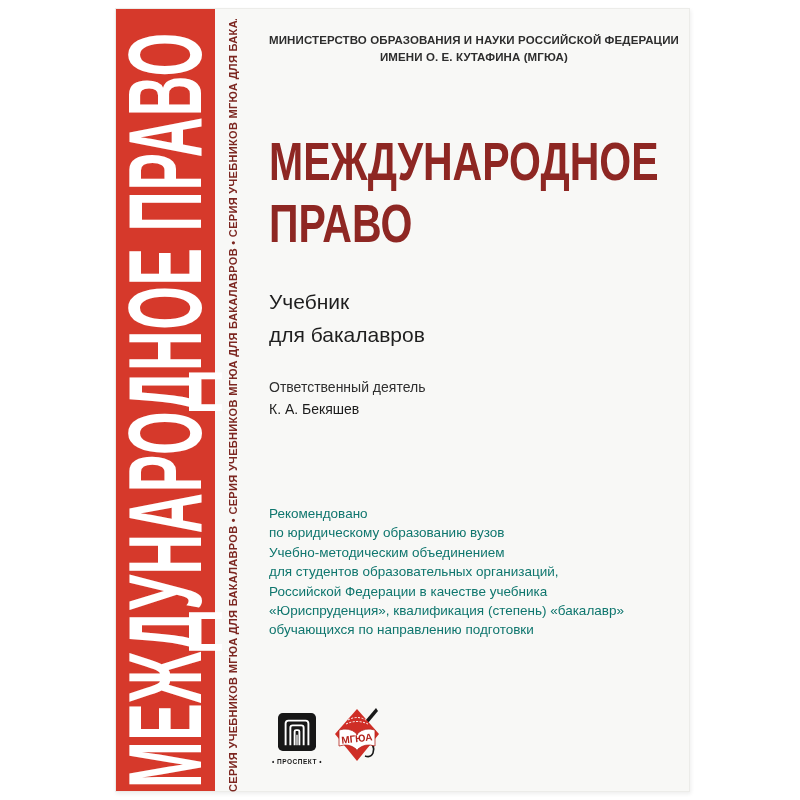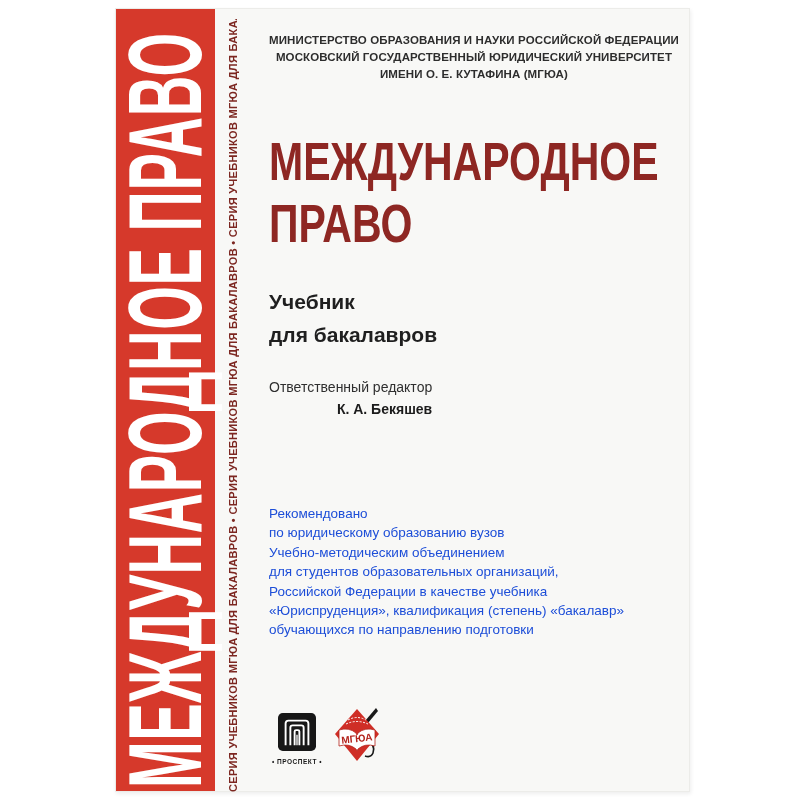--- a/index.html
+++ b/index.html
@@ -33,27 +33,27 @@
 
   .institution { position:absolute; left:0; top:23px; color:#2d2d2d;
            font-size:11.5px; font-weight:bold; line-height:17px; letter-spacing:0.01em;text-align:center; }
 
   .book-title { position:absolute; left:0; top:121px; color:#8e2723; }
   .book-title .line { display:block; height:62px; line-height:62px;
            font-size:54px; font-weight:bold; white-space:nowrap;
            transform:scaleX(0.76); transform-origin:0 50%; }
 
   .subtitle { position:absolute; left:0; top:276px; color:#1f1f1f;
-           font-size:21px; font-weight:bold; line-height:33px; }
+           font-size:21px; font-weight:normal; line-height:33px; }
 
   .editor { position:absolute; left:0; top:368px; color:#2f2f2f;
            font-size:14px; line-height:21.5px; }
-  .editor .name { font-weight:bold; color:#1c1c1c;text-align:right; }
+  .editor .name { font-weight:normal; color:#1c1c1c; }
 
-  .recommendation { position:absolute; left:0; top:495px; color:#1d4ed8;
+  .recommendation { position:absolute; left:0; top:495px; color:#0f766e;
            font-size:13.5px; line-height:19.4px; }
 
   
   .logos { position:absolute; left:0; top:694px; height:80px; }
   .prospekt { position:absolute; left:0; top:10px; width:56px; text-align:center; }
   .prospekt-label { margin-top:3px; font-size:6.5px; font-weight:bold;
            letter-spacing:0.5px; color:#1a1a1a; white-space:nowrap; }
   .mgua { position:absolute; left:63px; top:0; }
 </style>
 </head>
@@ -67,36 +67,35 @@
         <span class="stretch">МЕЖДУНАРОДНОЕ ПРАВО</span>
       </div>
     </div>
 
     <div class="series-box">СЕРИЯ УЧЕБНИКОВ МГЮА ДЛЯ БАКАЛАВРОВ • СЕРИЯ УЧЕБНИКОВ МГЮА ДЛЯ БАКАЛАВРОВ • СЕРИЯ УЧЕБНИКОВ МГЮА ДЛЯ БАКАЛАВРОВ</div>
 
     <div class="content">
 
       <div class="institution">
         <div>МИНИСТЕРСТВО ОБРАЗОВАНИЯ И НАУКИ РОССИЙСКОЙ ФЕДЕРАЦИИ</div>
-        <div>МОСКОВСКИЙ ГОСУДАРСТВЕННЫЙ ЮРИДИЧЕСКИЙ УНИВЕРСИТЕТ</div>
         <div>ИМЕНИ О. Е. КУТАФИНА (МГЮА)</div>
       </div>
 
       <div class="book-title">
         <span class="line">МЕЖДУНАРОДНОЕ</span>
         <span class="line">ПРАВО</span>
       </div>
 
       <div class="subtitle">
         <div>Учебник</div>
         <div>для бакалавров</div>
       </div>
 
       <div class="editor">
-        <div>Ответственный редактор</div>
+        <div>Ответственный деятель</div>
         <div class="name">К. А. Бекяшев</div>
       </div>
 
       <div class="recommendation">
         <div>Рекомендовано</div>
         <div>по юридическому образованию вузов</div>
         <div>Учебно-методическим объединением</div>
         <div>для студентов образовательных организаций,</div>
         <div>Российской Федерации в качестве учебника</div>
         <div>«Юриспруденция», квалификация (степень) «бакалавр»</div>

